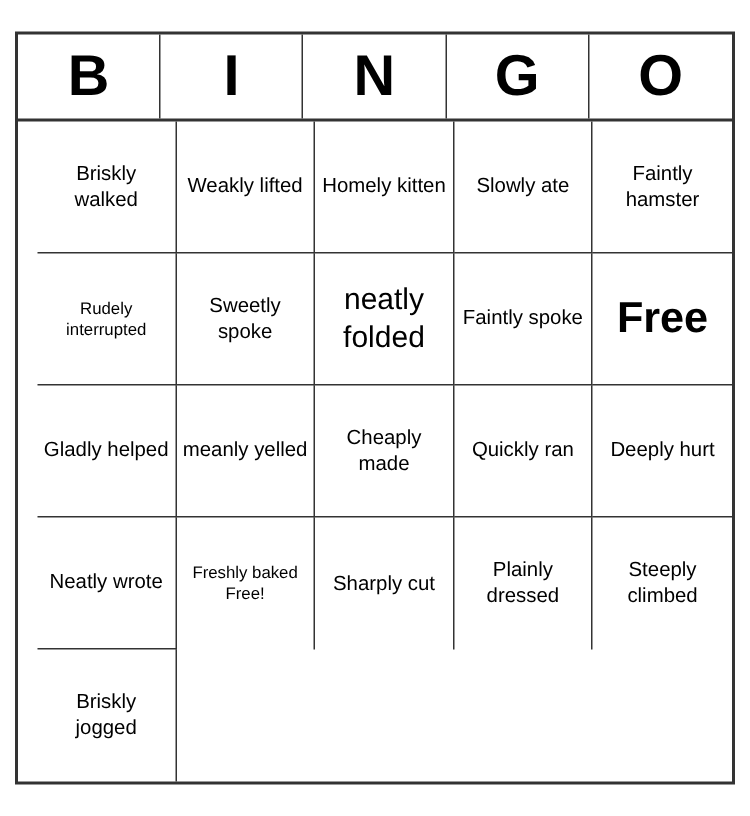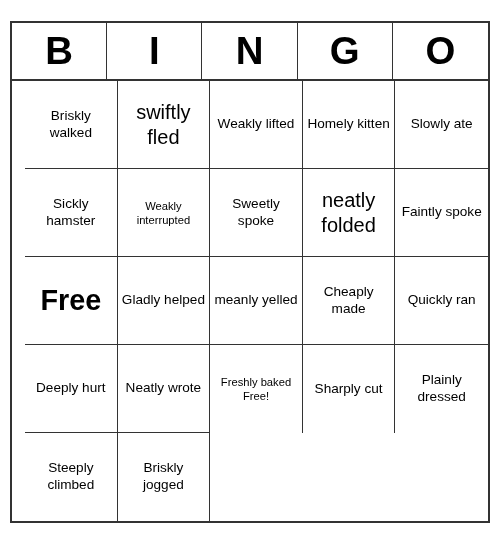--- a/index.html
+++ b/index.html
@@ -59,26 +59,25 @@
 <div class="bingo-card">
   <div class="bingo-header">
   <div class="bingo-header-cell">B</div>
       <div class="bingo-header-cell">I</div>
       <div class="bingo-header-cell">N</div>
       <div class="bingo-header-cell">G</div>
       <div class="bingo-header-cell">O</div>
     </div>
   <div class="bingo-grid">
   <div class="bingo-cell">Briskly walked</div>
-      <div class="bingo-cell large-text">swiftly fled</div>
       <div class="bingo-cell">Weakly lifted</div>
       <div class="bingo-cell">Homely kitten</div>
       <div class="bingo-cell">Slowly ate</div>
-      <div class="bingo-cell">Sickly hamster</div>
-      <div class="bingo-cell small-text">Weakly interrupted</div>
+      <div class="bingo-cell">Faintly hamster</div>
+      <div class="bingo-cell small-text">Rudely interrupted</div>
       <div class="bingo-cell">Sweetly spoke</div>
       <div class="bingo-cell large-text">neatly folded</div>
       <div class="bingo-cell">Faintly spoke</div>
       <div class="bingo-cell free-cell">Free</div>
       <div class="bingo-cell">Gladly helped</div>
       <div class="bingo-cell">meanly yelled</div>
       <div class="bingo-cell">Cheaply made</div>
       <div class="bingo-cell">Quickly ran</div>
       <div class="bingo-cell">Deeply hurt</div>
       <div class="bingo-cell">Neatly wrote</div>

